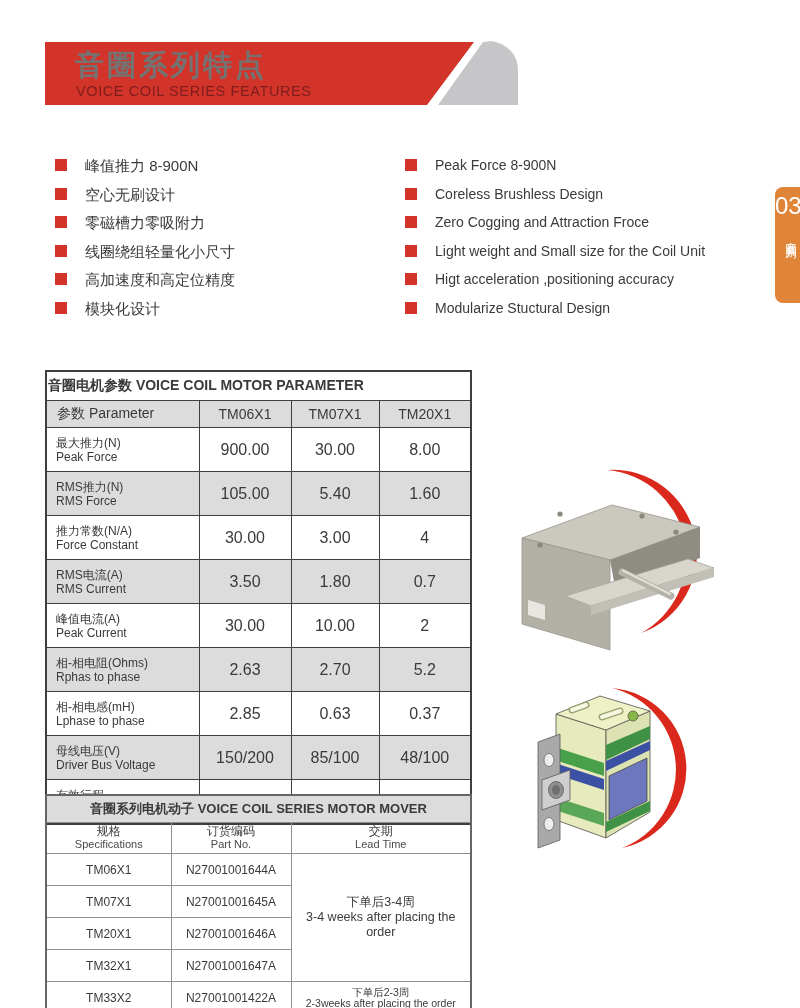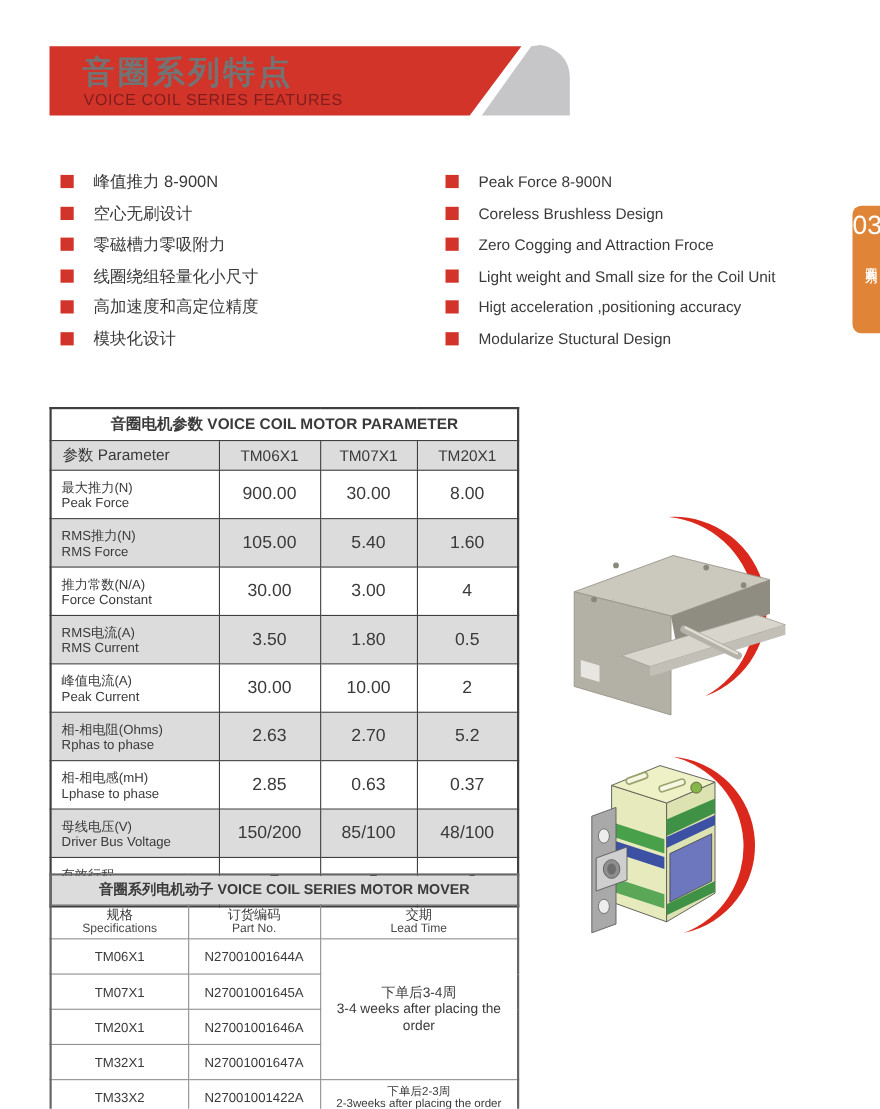--- a/index.html
+++ b/index.html
@@ -25,21 +25,21 @@
   
   .side-tab{position:absolute;right:0;top:187px;width:25px;height:116px;background:#e08437;
     border-radius:8px 0 0 8px;color:#fff;}
   .tab-num{font-size:24px;text-align:center;margin-top:5px;font-weight:400;}
   .tab-cjk{position:absolute;left:8px;top:46px;writing-mode:vertical-rl;font-size:11px;letter-spacing:2px;}
   .tab-en{position:absolute;left:25px;top:44px;writing-mode:vertical-rl;font-size:8.5px;letter-spacing:0.4px;}
   
   table{border-collapse:collapse;table-layout:fixed;}
   .ptable{position:absolute;left:45px;top:370px;width:425px;border:2px solid #3f3f3f;}
   .ptable td{border:1px solid #3f3f3f;overflow:hidden;}
-  .pt-title td{height:26px;font-size:14px;font-weight:bold;text-align:center;background:#fff;}
+  .pt-title td{height:26px;font-size:14px;font-weight:bold;text-align:left;background:#fff;}
   .pt-head td{height:24px;background:#dcdcdc;font-size:14px;text-align:center;}
   .pt-head td:first-child{text-align:left;padding-left:10px;}
   .ptable tbody td{height:37px;}
   .ptable tbody tr:nth-child(even){background:#dcdcdc;}
   .plabel{padding:3px 4px 3px 9px;}
   .plabel .cn,.plabel .en{display:block;font-size:12px;line-height:14px;}
   .pval{text-align:center;font-size:16px;}
   
   .mtable{position:absolute;left:45px;top:794px;width:425px;border:2px solid #666;}
   .mtable td{border:1px solid #8f8f8f;text-align:center;font-size:12px;overflow:hidden;}
@@ -168,21 +168,21 @@
       <td class="pval">3.00</td>
       <td class="pval">4</td>
     </tr>
     <tr>
       <td class="plabel">
           <span class="cn">RMS电流(A)</span>
           <span class="en">RMS Current</span>
         </td>
       <td class="pval">3.50</td>
       <td class="pval">1.80</td>
-      <td class="pval">0.5</td>
+      <td class="pval">0.7</td>
     </tr>
     <tr>
       <td class="plabel">
           <span class="cn">峰值电流(A)</span>
           <span class="en">Peak Current</span>
         </td>
       <td class="pval">30.00</td>
       <td class="pval">10.00</td>
       <td class="pval">2</td>
     </tr>

